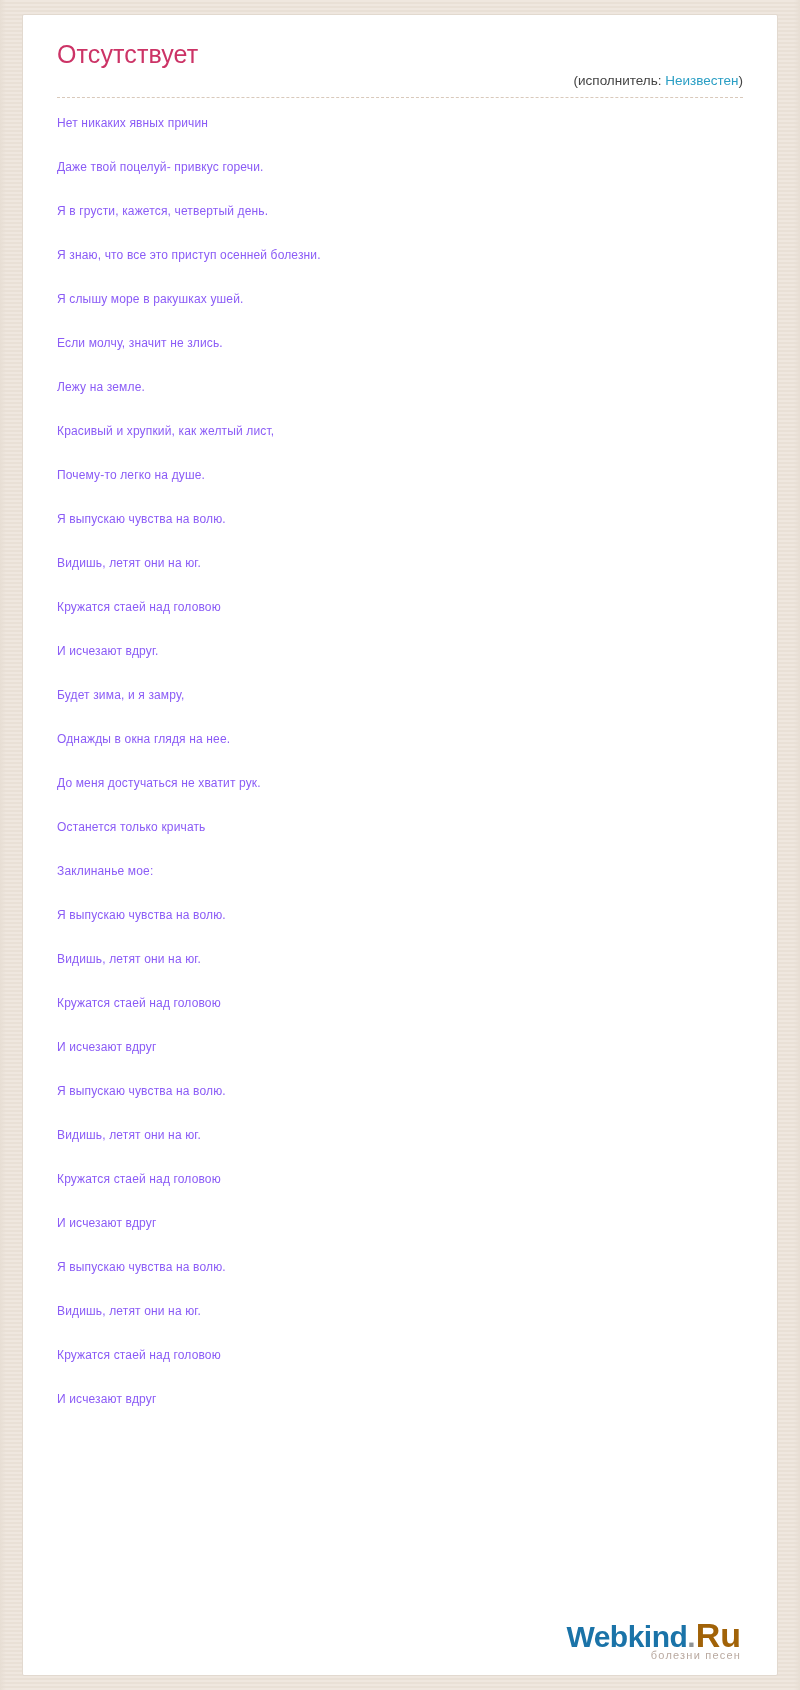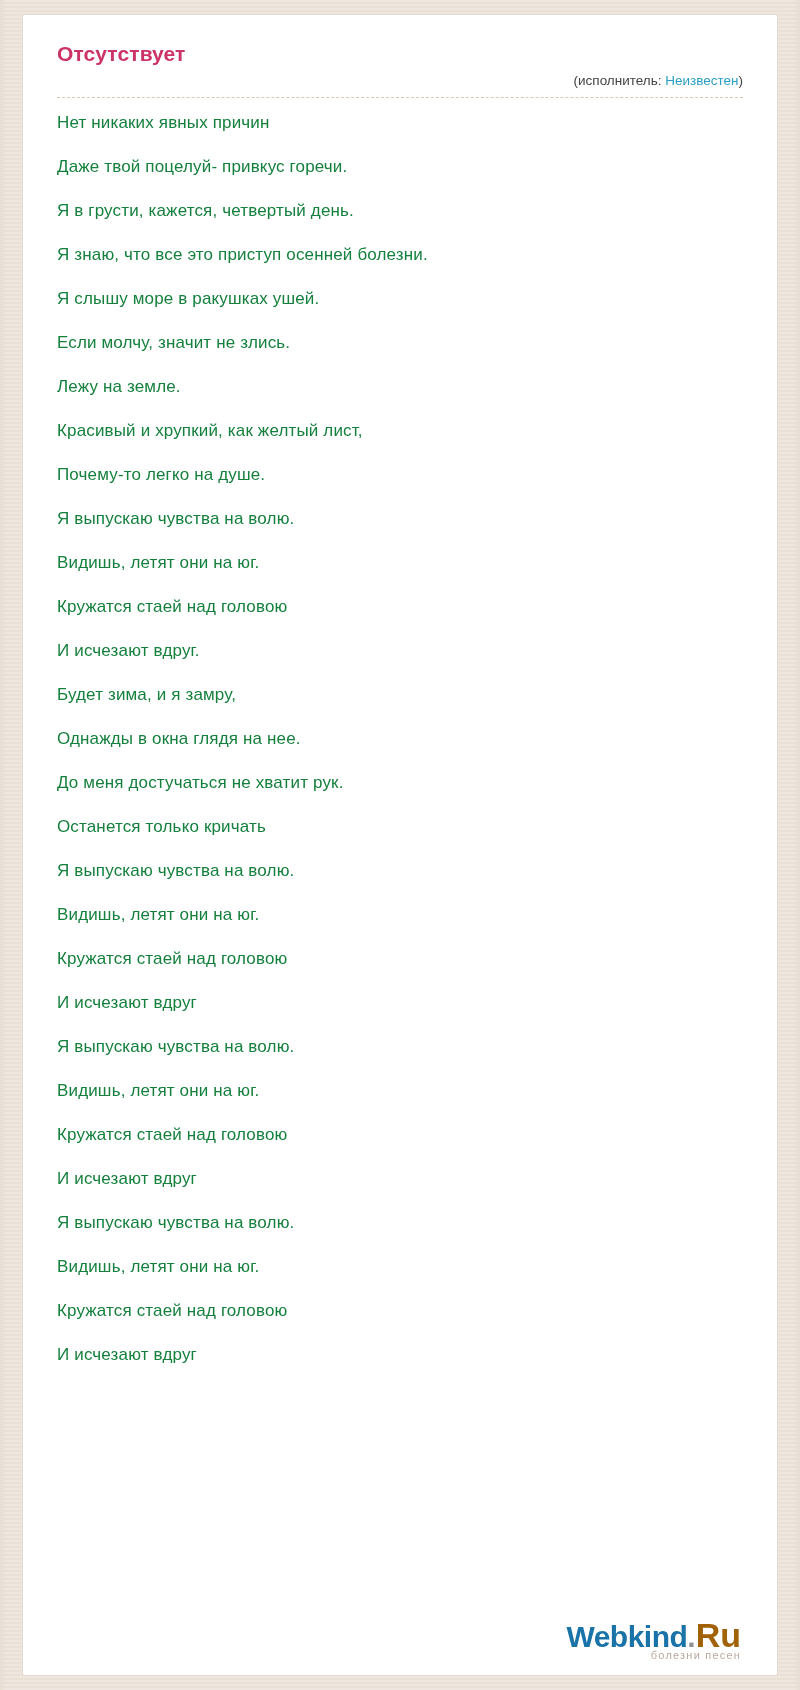--- a/index.html
+++ b/index.html
@@ -39,23 +39,23 @@
     background: #ffffff;
     border: 1px solid #e2d9cf;
     border-radius: 2px;
     box-shadow: 0 0 0 1px rgba(255,255,255,0.6) inset;
     padding: 26px 34px 10px 34px;
     overflow: hidden;
   }
 
   .song-title {
     color: #cc3366;
-    font-size: 21px;
+    font-size: 25px;
     line-height: 26px;
-    font-weight: bold;
+    font-weight: normal;
     margin: 0 0 6px 0;
     letter-spacing: 0.1px;
   }
 
   .artist-line {
     font-size: 13.5px;
     color: #444444;
     padding-bottom: 9px;
     border-bottom: 1px dashed #d9c9bb;
     margin-bottom: 16px;
@@ -65,23 +65,23 @@
     color: #2a9ec4;
     text-decoration: none;
   }
 
   .lyrics {
     margin: 0;
     padding: 0;
   }
   .lyrics p {
     margin: 0 0 26px 0;
-    font-size: 17px;
+    font-size: 12px;
     line-height: 18px;
-    color: #15803d;
+    color: #8b5cf6;
     letter-spacing: 0.15px;
   }
 
   .footer-logo {
     position: absolute;
     right: 36px;
     bottom: 14px;
     text-align: right;
     user-select: none;
   }
@@ -149,20 +149,21 @@
         <p>Красивый и хрупкий, как желтый лист,</p>
         <p>Почему-то легко на душе.</p>
         <p>Я выпускаю чувства на волю.</p>
         <p>Видишь, летят они на юг.</p>
         <p>Кружатся стаей над головою</p>
         <p>И исчезают вдруг.</p>
         <p>Будет зима, и я замру,</p>
         <p>Однажды в окна глядя на нее.</p>
         <p>До меня достучаться не хватит рук.</p>
         <p>Останется только кричать</p>
+        <p>Заклинанье мое:</p>
         <p>Я выпускаю чувства на волю.</p>
         <p>Видишь, летят они на юг.</p>
         <p>Кружатся стаей над головою</p>
         <p>И исчезают вдруг</p>
         <p>Я выпускаю чувства на волю.</p>
         <p>Видишь, летят они на юг.</p>
         <p>Кружатся стаей над головою</p>
         <p>И исчезают вдруг</p>
         <p>Я выпускаю чувства на волю.</p>
         <p>Видишь, летят они на юг.</p>

